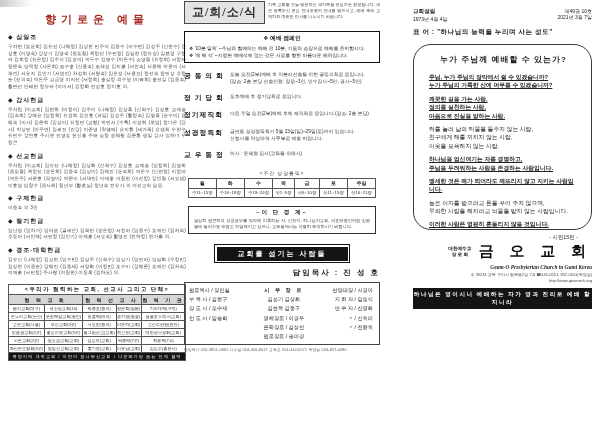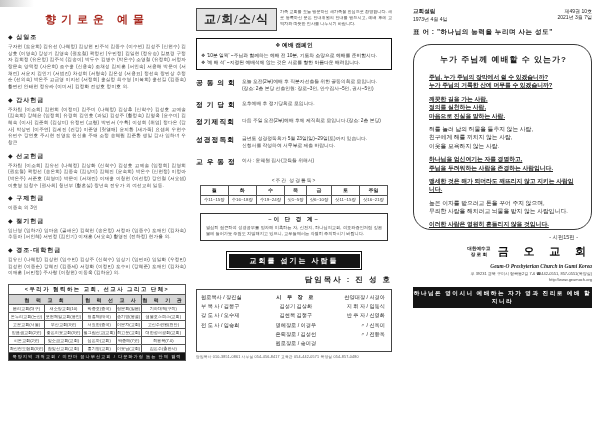--- a/index.html
+++ b/index.html
@@ -2,21 +2,21 @@
 <html><head>
 <meta charset="utf-8">
 <style>
   * { margin:0; padding:0; box-sizing:border-box; }
   html,body { width:600px; height:424px; background:#ffffff; overflow:hidden; }
   body { font-family:"Liberation Sans","DejaVu Sans",sans-serif; color:#222; position:relative; }
   .scan-smudge { position:absolute; left:0; top:0; width:34px; height:7px;
     background:linear-gradient(to right,#c9c9c9,#f2f2f2 70%,#fff); }
   .col { position:absolute; top:0; }
   .col-left  { left:8px;   width:178px; padding-top:12px; }
-  .col-mid   { left:196px; width:196px; padding-top:8px; }
+  .col-mid   { left:184px; width:196px; padding-top:1px; }
   .col-right { left:400px; width:192px; padding-top:8px;padding-left:13px; }
 
   
   .offer-title { text-align:center; color:#a8281e; font-weight:bold; font-size:11px;
     letter-spacing:5px; margin-bottom:6px; }
   .offer-head { font-size:6px; font-weight:bold; color:#1c1c1c; margin:5px 0 2px 0; letter-spacing:1px; }
   .offer-body { font-size:4.6px; line-height:1.45; color:#3d3d3d; letter-spacing:.2px; text-align:justify; }
   .pt { width:100%; border-collapse:collapse; margin-top:7px; border:1.2px solid #1a1a1a; }
   .pt td, .pt th { border:0.5px solid #555; text-align:center; padding:1px 0; }
   .pt-title { font-size:5.4px; font-weight:bold; letter-spacing:1.5px; padding:1.5px 0; }
@@ -67,21 +67,21 @@
   .message-box { margin-top:7px; border:1.5px solid #3a3a3a; border-radius:18px;
     padding:9px 13px 7px 15px; height:186px; }
   .message-title { text-align:center; font-size:8px; font-weight:bold; margin-bottom:8px; letter-spacing:1px; }
   .pline { font-size:5.8px; line-height:1.45; color:#222; }
   .pline.bu { font-weight:bold; text-decoration:underline; text-underline-offset:1px; }
   .pline.gap { margin-top:5px; }
   .psource { text-align:right; font-size:5.4px; color:#333; margin-top:5px; }
   .logo-row { margin-top:12px; text-align:right; }
   .logo-denom { display:inline-block; vertical-align:middle; font-size:4.6px; font-weight:bold;
     line-height:1.2; text-align:center; margin-right:3px; color:#111; }
-  .logo-name { display:inline-block; vertical-align:middle; font-size:11px; font-weight:bold;
+  .logo-name { display:inline-block; vertical-align:middle; font-size:15px; font-weight:bold;
     letter-spacing:6px; color:#0d0d0d; font-family:"Liberation Serif","DejaVu Serif",serif; }
   .logo-english { text-align:right; font-size:5.4px; font-style:italic; font-weight:bold;
     font-family:"Liberation Serif","DejaVu Serif",serif; color:#222; margin-top:3px; }
   .addr { text-align:right; font-size:4px; color:#444; margin-top:2px; line-height:1.5; }
   .verse-bar { margin-top:4px; background:#141414; color:#fff; text-align:center;
     font-size:5.6px; font-weight:bold; letter-spacing:1.5px; padding:2.5px 0; }
 </style>
 </head>
 <body>
 

